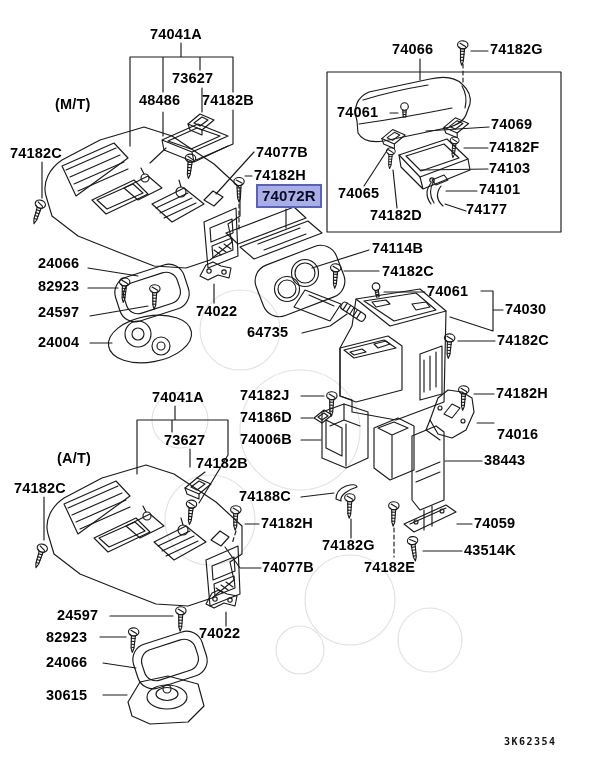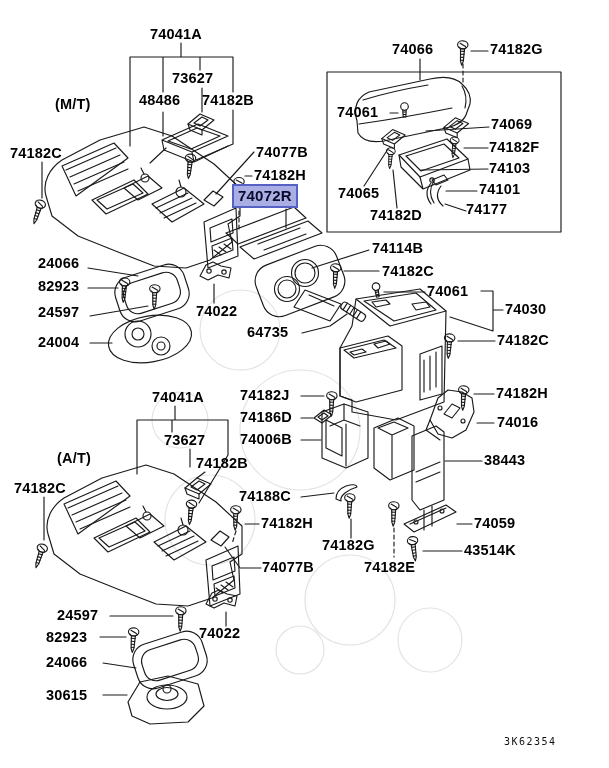--- a/index.html
+++ b/index.html
@@ -5,21 +5,21 @@
   html,body{margin:0;padding:0;background:#fff;}
   .stage{position:relative;width:609px;height:768px;background:#ffffff;overflow:hidden;
          font-family:"Liberation Sans",sans-serif;}
   svg.art{position:absolute;left:0;top:0;}
   svg.art path, svg.art rect, svg.art circle, svg.art ellipse, svg.art line{
     fill:none;stroke:#1a1a1a;stroke-width:1.15;stroke-linejoin:round;stroke-linecap:round;}
   .lbl{position:absolute;font-size:14.5px;font-weight:bold;color:#000;
        letter-spacing:0.2px;white-space:nowrap;line-height:1;}
   .lbl.hl{background:#a9afe5;border:2px solid #5661c4;color:#0a0a28;
           padding:2px 4px 3px 4px;font-size:15px;}
-  .code{position:absolute;font-size:10px;font-weight:normal;
+  .code{position:absolute;font-size:10px;font-weight:bold;
         font-family:"DejaVu Sans Mono",monospace;letter-spacing:1.5px;color:#111;}
 </style>
 </head>
 <body>
 
 <div class="stage">
 
 <svg class="art" width="609" height="768" viewBox="0 0 609 768">
   <defs>
     <g id="scr">
@@ -220,21 +220,21 @@
 </svg>
 
 <div class="lbl" style="left:150px;top:27px">74041A</div>
 <div class="lbl" style="left:172px;top:71px">73627</div>
 <div class="lbl" style="left:139px;top:93px">48486</div>
 <div class="lbl" style="left:202px;top:93px">74182B</div>
 <div class="lbl" style="left:55px;top:97px">(M/T)</div>
 <div class="lbl" style="left:10px;top:146px">74182C</div>
 <div class="lbl" style="left:256px;top:145px">74077B</div>
 <div class="lbl" style="left:254px;top:168px">74182H</div>
-<div class="lbl hl" style="left:232px;top:184px">74072R</div>
+<div class="lbl hl" style="left:256px;top:184px">74072R</div>
 <div class="lbl" style="left:38px;top:256px">24066</div>
 <div class="lbl" style="left:38px;top:279px">82923</div>
 <div class="lbl" style="left:38px;top:305px">24597</div>
 <div class="lbl" style="left:38px;top:335px">24004</div>
 <div class="lbl" style="left:196px;top:304px">74022</div>
 
 <div class="lbl" style="left:392px;top:42px">74066</div>
 <div class="lbl" style="left:490px;top:42px">74182G</div>
 <div class="lbl" style="left:337px;top:105px">74061</div>
 <div class="lbl" style="left:491px;top:117px">74069</div>
@@ -253,21 +253,21 @@
 <div class="lbl" style="left:497px;top:333px">74182C</div>
 <div class="lbl" style="left:240px;top:388px">74182J</div>
 <div class="lbl" style="left:240px;top:410px">74186D</div>
 <div class="lbl" style="left:240px;top:432px">74006B</div>
 <div class="lbl" style="left:239px;top:489px">74188C</div>
 <div class="lbl" style="left:261px;top:516px">74182H</div>
 <div class="lbl" style="left:322px;top:538px">74182G</div>
 <div class="lbl" style="left:262px;top:560px">74077B</div>
 <div class="lbl" style="left:364px;top:560px">74182E</div>
 <div class="lbl" style="left:496px;top:386px">74182H</div>
-<div class="lbl" style="left:497px;top:415px">74016</div>
+<div class="lbl" style="left:497px;top:427px">74016</div>
 <div class="lbl" style="left:484px;top:453px">38443</div>
 <div class="lbl" style="left:474px;top:516px">74059</div>
 <div class="lbl" style="left:464px;top:543px">43514K</div>
 
 <div class="lbl" style="left:152px;top:390px">74041A</div>
 <div class="lbl" style="left:164px;top:433px">73627</div>
 <div class="lbl" style="left:196px;top:456px">74182B</div>
 <div class="lbl" style="left:57px;top:451px">(A/T)</div>
 <div class="lbl" style="left:14px;top:481px">74182C</div>
 <div class="lbl" style="left:57px;top:608px">24597</div>

